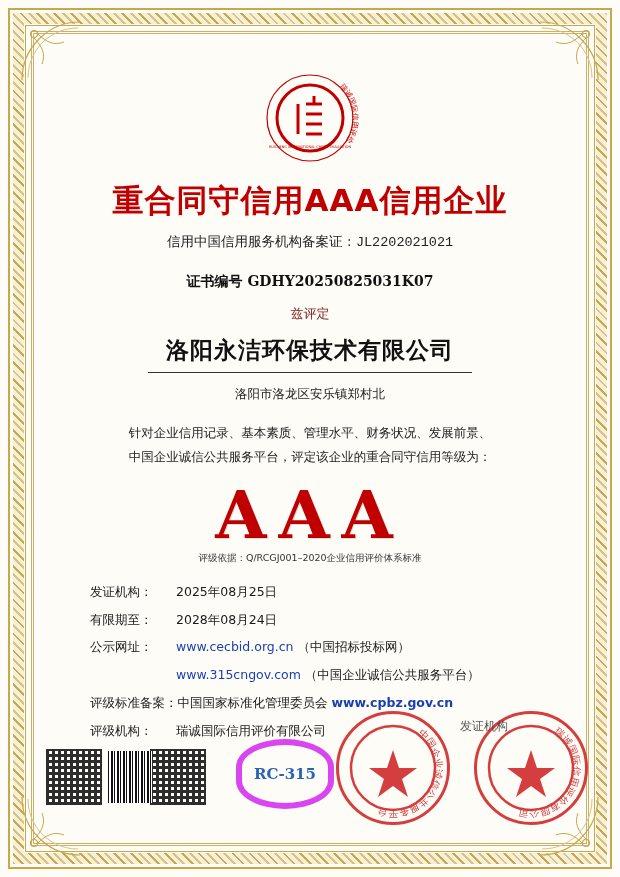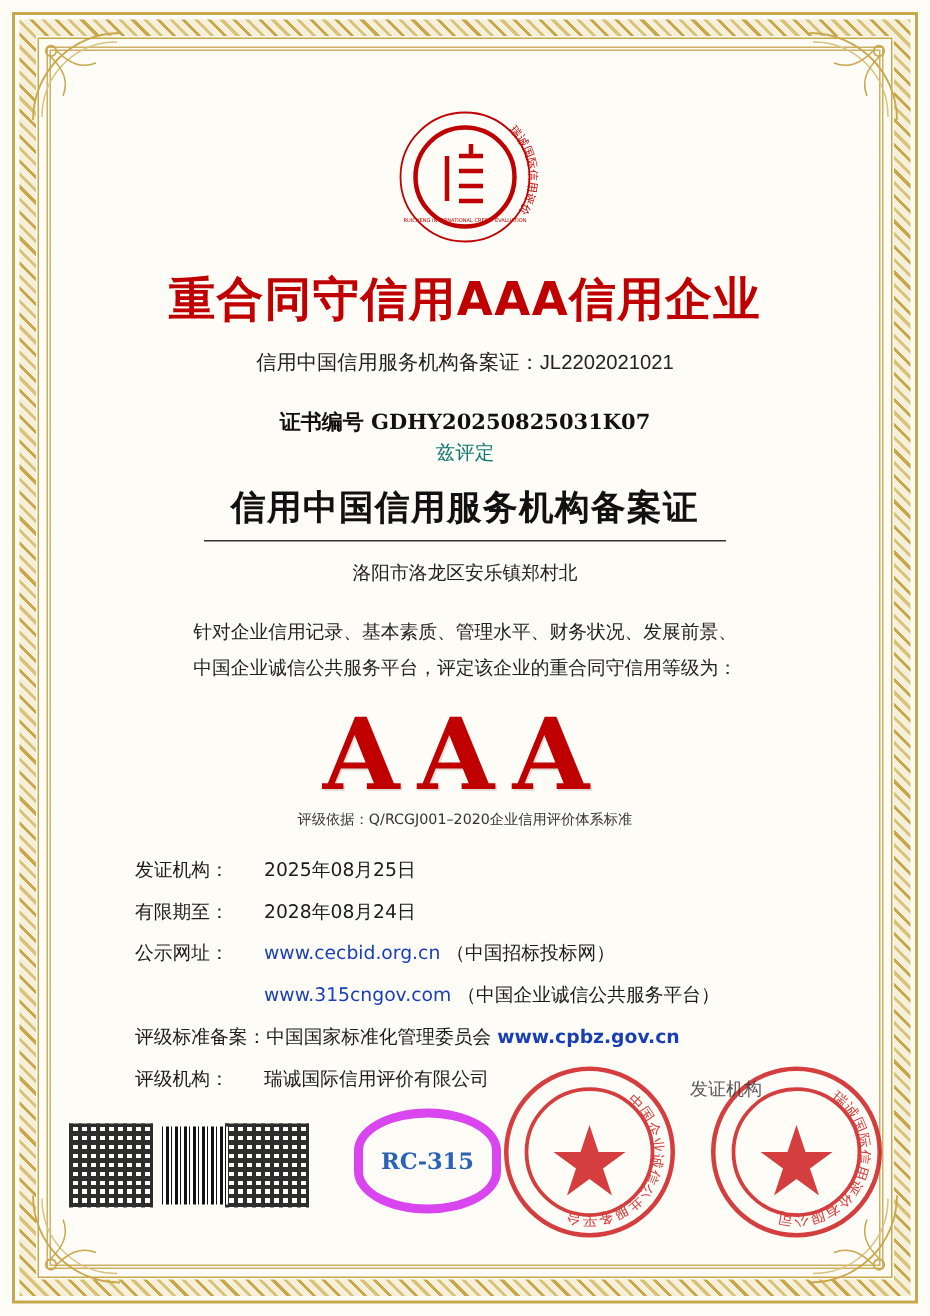--- a/index.html
+++ b/index.html
@@ -90,36 +90,36 @@
     font-size: 31px;
     font-weight: bold;
     color: #c00000;
     letter-spacing: 1px;
     line-height: 1.2;
   }
   .filing-no {
     margin-top: 14px;
     font-size: 13.5px;
     color: #222;
-    font-family: Liberation Sans, sans-serif;
+    font-family: Liberation Mono, monospace;
   }
   .cert-no {
     margin-top: 22px;
     font-size: 14px;
     color: #111;
     font-weight: bold;
     font-family: "DejaVu Serif", serif;
   }
   .cert-no .label {
     font-family: "DejaVu Sans", sans-serif;
   }
   .hereby {
-    margin-top: 2px;
+    margin-top: 14px;
     font-size: 13px;
-    color: #0f766e;
+    color: #7f1d1d;
     font-family: "DejaVu Sans", sans-serif;
   }
   .company-name {
     margin: 12px auto 0;
     display: inline-block;
     font-family: "DejaVu Sans", sans-serif;
     font-size: 23px;
     font-weight: bold;
     color: #111;
     padding: 0 18px 6px;
@@ -319,21 +319,21 @@
 
     <div class="filing-no">信用中国信用服务机构备案证：JL2202021021</div>
 
     <div class="cert-no">
       <span class="label">证书编号</span>
       <span>GDHY20250825031K07</span>
     </div>
 
     <div class="hereby">兹评定</div>
 
-    <div><span class="company-name">信用中国信用服务机构备案证</span></div>
+    <div><span class="company-name">洛阳永洁环保技术有限公司</span></div>
 
     <div class="company-addr">洛阳市洛龙区安乐镇郑村北</div>
 
     <div class="statement">
       <div>针对企业信用记录、基本素质、管理水平、财务状况、发展前景、</div>
       <div>中国企业诚信公共服务平台，评定该企业的重合同守信用等级为：</div>
     </div>
 
     <div class="grade">AAA</div>
     <div class="grade-basis">评级依据：Q/RCGJ001–2020企业信用评价体系标准</div>

